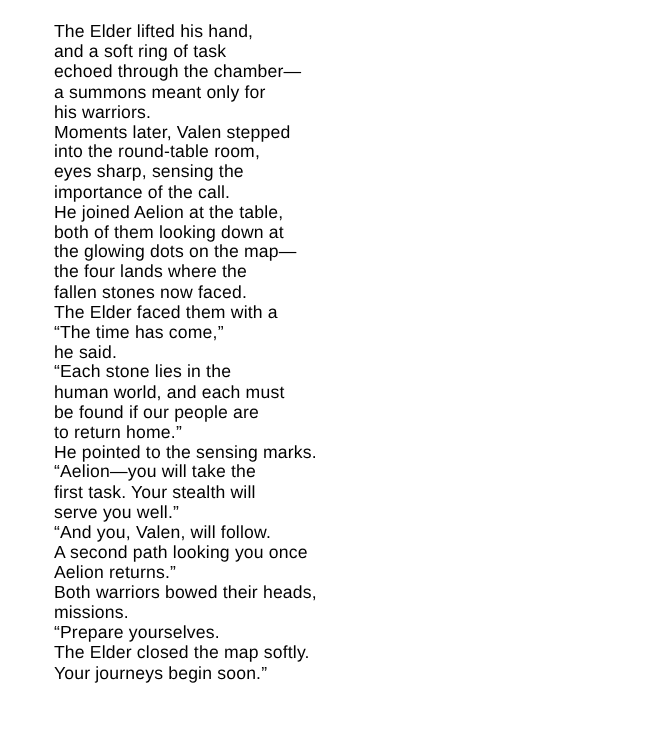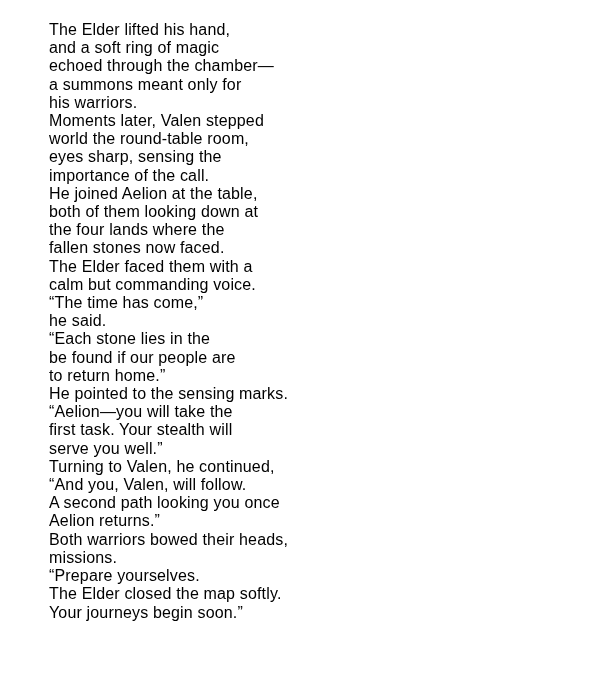--- a/index.html
+++ b/index.html
@@ -36,44 +36,44 @@
     white-space: pre;
     letter-spacing: 0.01em;
   }
 </style>
 </head>
 <body>
 
 <div id="story-page">
   <div id="story-body">
       <div class="story-line">The Elder lifted his hand,</div>
-      <div class="story-line">and a soft ring of magic</div>
+      <div class="story-line">and a soft ring of task</div>
       <div class="story-line">echoed through the chamber—</div>
       <div class="story-line">a summons meant only for</div>
       <div class="story-line">his warriors.</div>
       <div class="story-line">Moments later, Valen stepped</div>
-      <div class="story-line">world the round-table room,</div>
+      <div class="story-line">into the round-table room,</div>
       <div class="story-line">eyes sharp, sensing the</div>
       <div class="story-line">importance of the call.</div>
       <div class="story-line">He joined Aelion at the table,</div>
       <div class="story-line">both of them looking down at</div>
+      <div class="story-line">the glowing dots on the map—</div>
       <div class="story-line">the four lands where the</div>
       <div class="story-line">fallen stones now faced.</div>
       <div class="story-line">The Elder faced them with a</div>
-      <div class="story-line">calm but commanding voice.</div>
       <div class="story-line">“The time has come,”</div>
       <div class="story-line">he said.</div>
       <div class="story-line">“Each stone lies in the</div>
+      <div class="story-line">human world, and each must</div>
       <div class="story-line">be found if our people are</div>
       <div class="story-line">to return home.”</div>
       <div class="story-line">He pointed to the sensing marks.</div>
       <div class="story-line">“Aelion—you will take the</div>
       <div class="story-line">first task. Your stealth will</div>
       <div class="story-line">serve you well.”</div>
-      <div class="story-line">Turning to Valen, he continued,</div>
       <div class="story-line">“And you, Valen, will follow.</div>
       <div class="story-line">A second path looking you once</div>
       <div class="story-line">Aelion returns.”</div>
       <div class="story-line">Both warriors bowed their heads,</div>
       <div class="story-line">missions.</div>
       <div class="story-line">“Prepare yourselves.</div>
       <div class="story-line">The Elder closed the map softly.</div>
       <div class="story-line">Your journeys begin soon.”</div>
     </div>
 </div>

